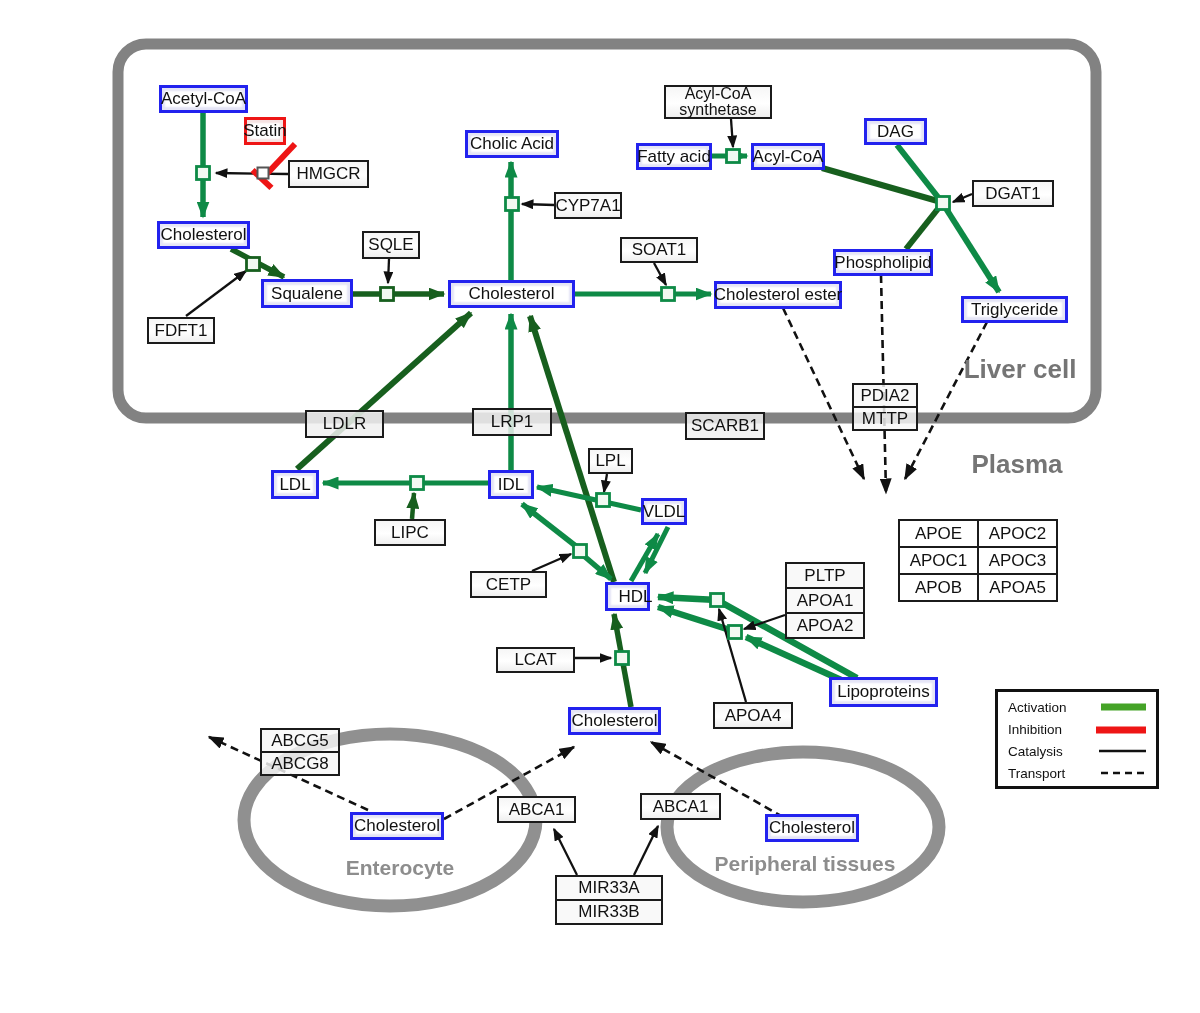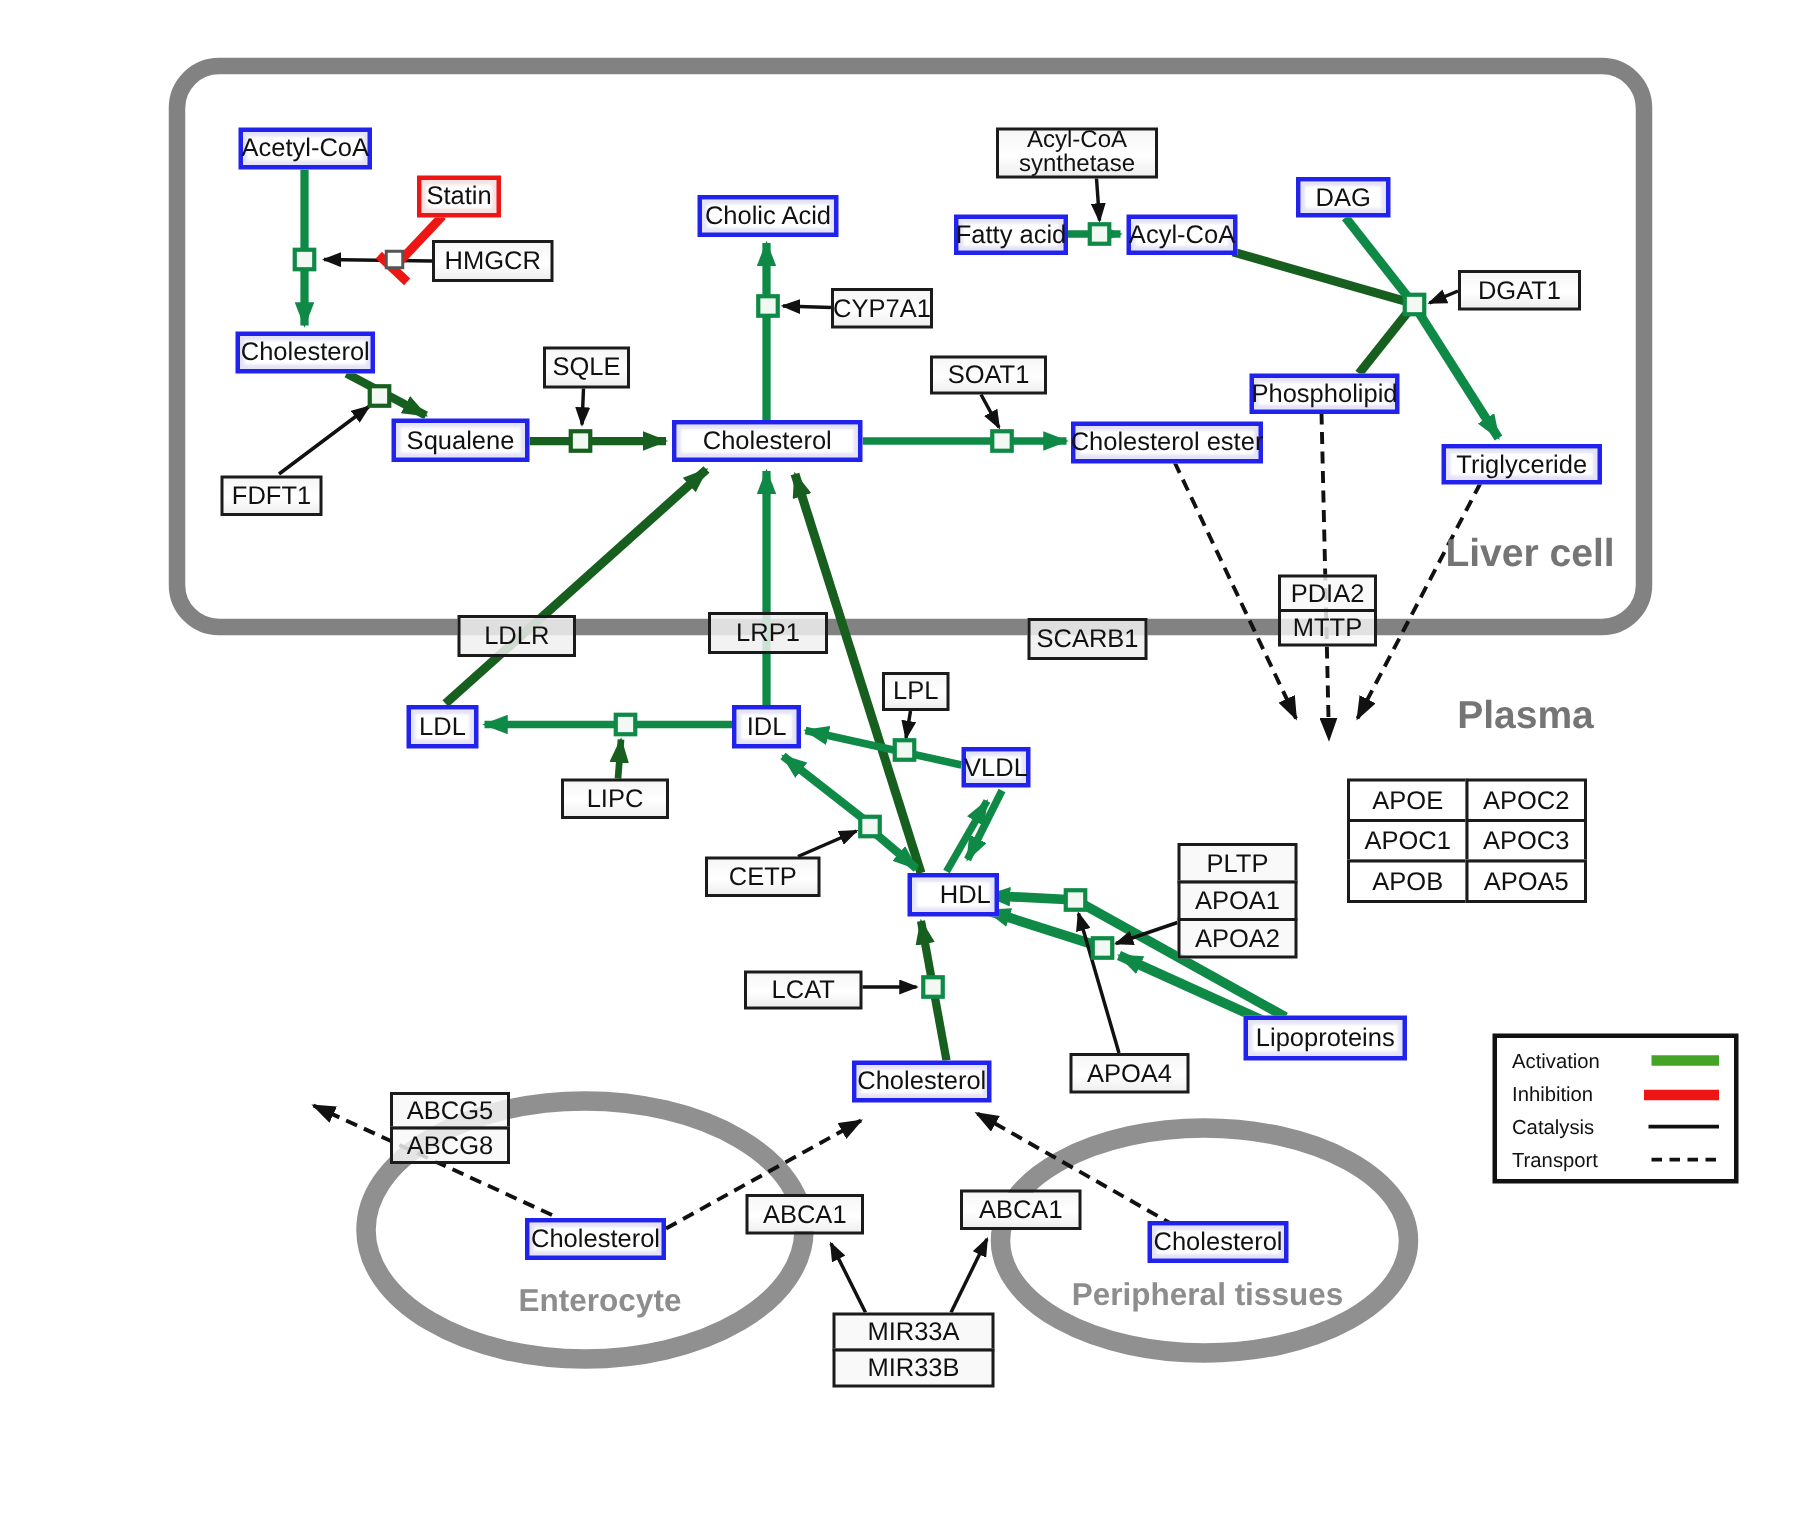--- a/index.html
+++ b/index.html
@@ -106,21 +106,21 @@
       <rect x="410.5" y="476.5" width="13" height="13" fill="#f2f9f2" stroke="#0e8a46" stroke-width="2.8"></rect>
       <rect x="596.5" y="493.5" width="13" height="13" fill="#f2f9f2" stroke="#0e8a46" stroke-width="2.8"></rect>
       <rect x="573.5" y="544.5" width="13" height="13" fill="#f2f9f2" stroke="#0e8a46" stroke-width="2.8"></rect>
       <rect x="615.5" y="651.5" width="13" height="13" fill="#f2f9f2" stroke="#0e8a46" stroke-width="2.8"></rect>
       <rect x="710.5" y="593.5" width="13" height="13" fill="#f2f9f2" stroke="#0e8a46" stroke-width="2.8"></rect>
       <rect x="728.5" y="625.5" width="13" height="13" fill="#f2f9f2" stroke="#0e8a46" stroke-width="2.8"></rect>
       <rect x="257.5" y="167.5" width="11" height="11" fill="#ffffff" stroke="#555555" stroke-width="2"></rect>
     </svg>
   <div id="box-layer">
       <div class="box metabolite" style="left: 159px; top: 85px; width: 89px; height: 28px;">Acetyl-CoA</div>
-      <div class="box drug" style="left: 278px; top: 117px; width: 56px; height: 28px;">Statin</div>
+      <div class="box drug" style="left: 244px; top: 117px; width: 42px; height: 28px;">Statin</div>
       <div class="box enzyme" style="left: 288px; top: 160px; width: 81px; height: 28px;">HMGCR</div>
       <div class="box metabolite" style="left: 157px; top: 221px; width: 93px; height: 28px;">Cholesterol</div>
       <div class="box enzyme" style="left: 147px; top: 317px; width: 68px; height: 27px;">FDFT1</div>
       <div class="box metabolite" style="left: 261px; top: 279px; width: 92px; height: 29px;">Squalene</div>
       <div class="box enzyme" style="left: 362px; top: 231px; width: 58px; height: 28px;">SQLE</div>
       <div class="box metabolite" style="left: 448px; top: 280px; width: 127px; height: 28px;">Cholesterol</div>
       <div class="box metabolite" style="left: 465px; top: 130px; width: 94px; height: 28px;">Cholic Acid</div>
       <div class="box enzyme" style="left: 554px; top: 192px; width: 68px; height: 27px;">CYP7A1</div>
       <div class="box enzyme" style="left: 620px; top: 237px; width: 78px; height: 26px;">SOAT1</div>
       <div class="box metabolite" style="left: 714px; top: 281px; width: 128px; height: 28px;">Cholesterol ester</div>
@@ -133,21 +133,21 @@
       <div class="box metabolite" style="left: 961px; top: 296px; width: 107px; height: 27px;">Triglyceride</div>
       <div class="box membrane" style="left: 305px; top: 410px; width: 79px; height: 28px;">LDLR</div>
       <div class="box membrane" style="left: 472px; top: 408px; width: 80px; height: 28px;">LRP1</div>
       <div class="box membrane" style="left: 685px; top: 412px; width: 80px; height: 28px;">SCARB1</div>
       <div class="box metabolite" style="left: 271px; top: 470px; width: 48px; height: 29px;">LDL</div>
       <div class="box metabolite" style="left: 488px; top: 470px; width: 46px; height: 29px;">IDL</div>
       <div class="box enzyme" style="left: 374px; top: 519px; width: 72px; height: 27px;">LIPC</div>
       <div class="box enzyme" style="left: 588px; top: 448px; width: 45px; height: 26px;">LPL</div>
       <div class="box metabolite" style="left: 641px; top: 498px; width: 46px; height: 27px;">VLDL</div>
       <div class="box enzyme" style="left: 470px; top: 571px; width: 77px; height: 27px;">CETP</div>
-      <div class="box metabolite" style="left: 605px; top: 582px; width: 61px; height: 29px; padding-left: 16px;">HDL</div>
+      <div class="box metabolite" style="left: 605px; top: 582px; width: 45px; height: 29px; padding-left: 16px;">HDL</div>
       <div class="box enzyme" style="left: 496px; top: 647px; width: 79px; height: 26px;">LCAT</div>
       <div class="box enzyme" style="left: 713px; top: 702px; width: 80px; height: 27px;">APOA4</div>
       <div class="box metabolite" style="left: 829px; top: 677px; width: 109px; height: 30px;">Lipoproteins</div>
       <div class="box metabolite" style="left: 568px; top: 707px; width: 93px; height: 28px;">Cholesterol</div>
       <div class="box metabolite" style="left: 350px; top: 812px; width: 94px; height: 28px;">Cholesterol</div>
       <div class="box enzyme" style="left: 497px; top: 796px; width: 79px; height: 27px;">ABCA1</div>
       <div class="box enzyme" style="left: 640px; top: 793px; width: 81px; height: 27px;">ABCA1</div>
       <div class="box metabolite" style="left: 765px; top: 814px; width: 94px; height: 28px;">Cholesterol</div>
       <div class="stack" style="left: 852px; top: 383px; width: 66px;">
         <div class="row" style="width: 66px; height: 25px;">PDIA2</div>
@@ -168,21 +168,21 @@
       </div>
       <div class="apo-table" style="left: 900px; top: 521px; grid-template-columns: repeat(2, 79px); grid-auto-rows: 27px;">
         <div class="cell">APOE</div>
         <div class="cell">APOC2</div>
         <div class="cell">APOC1</div>
         <div class="cell">APOC3</div>
         <div class="cell">APOB</div>
         <div class="cell">APOA5</div>
       </div>
       <div class="comp-label" style="left: 1020px; top: 369px; font-size: 26px;">Liver cell</div>
-      <div class="comp-label" style="left: 1017px; top: 464px; font-size: 26px; margin-top: 13px;">Plasma</div>
+      <div class="comp-label" style="left: 1017px; top: 464px; font-size: 26px;">Plasma</div>
       <div class="comp-label" style="left: 400px; top: 868px; font-size: 21px; color: rgb(141, 141, 141);">Enterocyte</div>
       <div class="comp-label" style="left: 805px; top: 864px; font-size: 21px; color: rgb(141, 141, 141);">Peripheral tissues</div>
       <div class="legend" style="left: 995px; top: 689px; width: 164px; height: 100px;">
         <div class="lrow">
           <span class="llabel">Activation</span>
           <svg width="78" height="22">
             <line x1="2" y1="11" x2="58" y2="11" stroke="#45a327" stroke-width="7"></line>
             <path d="M56,2 L76,11 L56,20 z" fill="#45a327"></path>
           </svg>
         </div>

